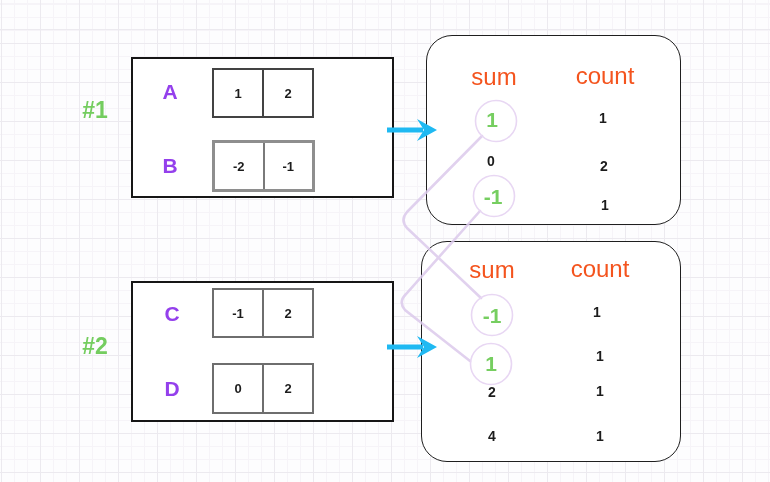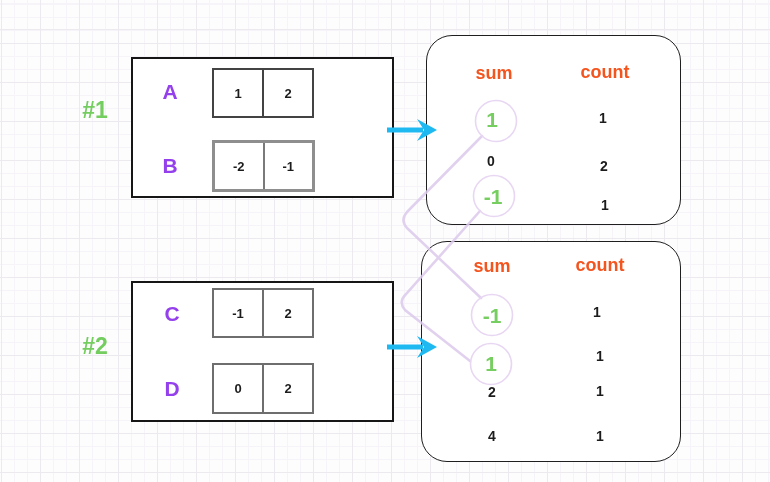--- a/index.html
+++ b/index.html
@@ -21,21 +21,21 @@
   .row-label{font-size:21px;font-weight:700;color:#9440ec;text-align:center;}
   .input-box{background:#ffffff;border:2px solid #161616;}
   .cellpair{display:flex;background:#ffffff;box-sizing:border-box;}
   .cell{flex:1;display:flex;align-items:center;justify-content:center;
         font-size:13px;font-weight:600;color:#1c1c1c;}
   .pairA{border:2px solid #434343;}  .pairA .cell + .cell{border-left:2px solid #434343;}
   .pairB{border:3px solid #8e8e8e;}  .pairB .cell + .cell{border-left:2px solid #7a7a7a;}
   .pairC{border:2px solid #6e6e6e;}  .pairC .cell + .cell{border-left:2px solid #6e6e6e;}
   .pairD{border:2px solid #6e6e6e;}  .pairD .cell + .cell{border-left:2px solid #6e6e6e;}
   .result-box{background:#ffffff;border:1.5px solid #1f1f1f;border-radius:26px;}
-  .hdr{font-size:18px;font-weight:700;color:#f4541e;text-align:center;}
+  .hdr{font-size:24px;font-weight:400;color:#f4541e;text-align:center;}
   .sum-green{font-size:21px;font-weight:600;color:#76ce60;text-align:center;}
   .sum-black{font-size:14px;font-weight:600;color:#1c1c1c;text-align:center;}
   .count-val{font-size:14px;font-weight:600;color:#1c1c1c;text-align:center;}
   svg.overlay{position:absolute;left:0;top:0;pointer-events:none;}
 </style>
 </head>
 <body>
 
 <div class="canvas">
 

